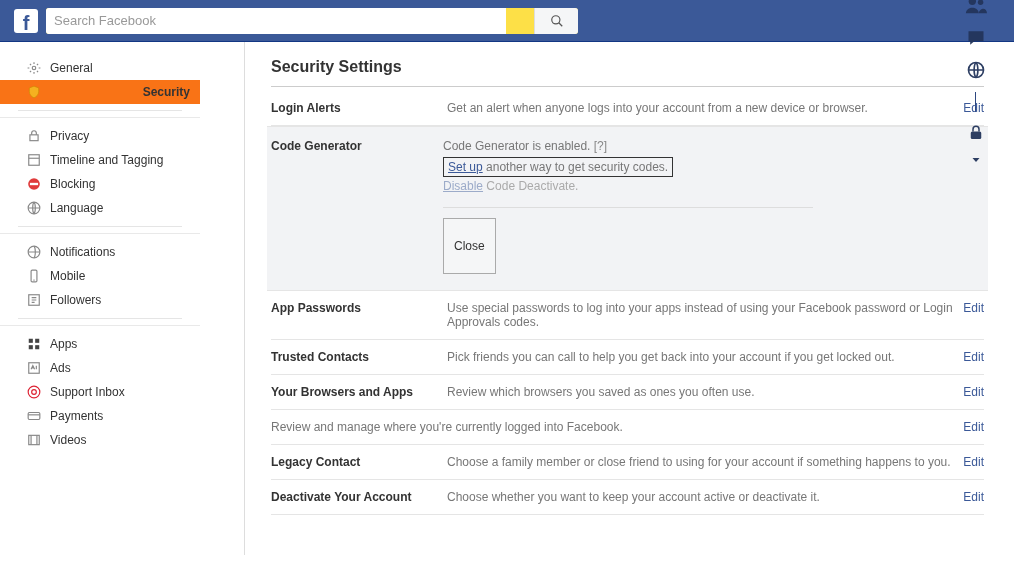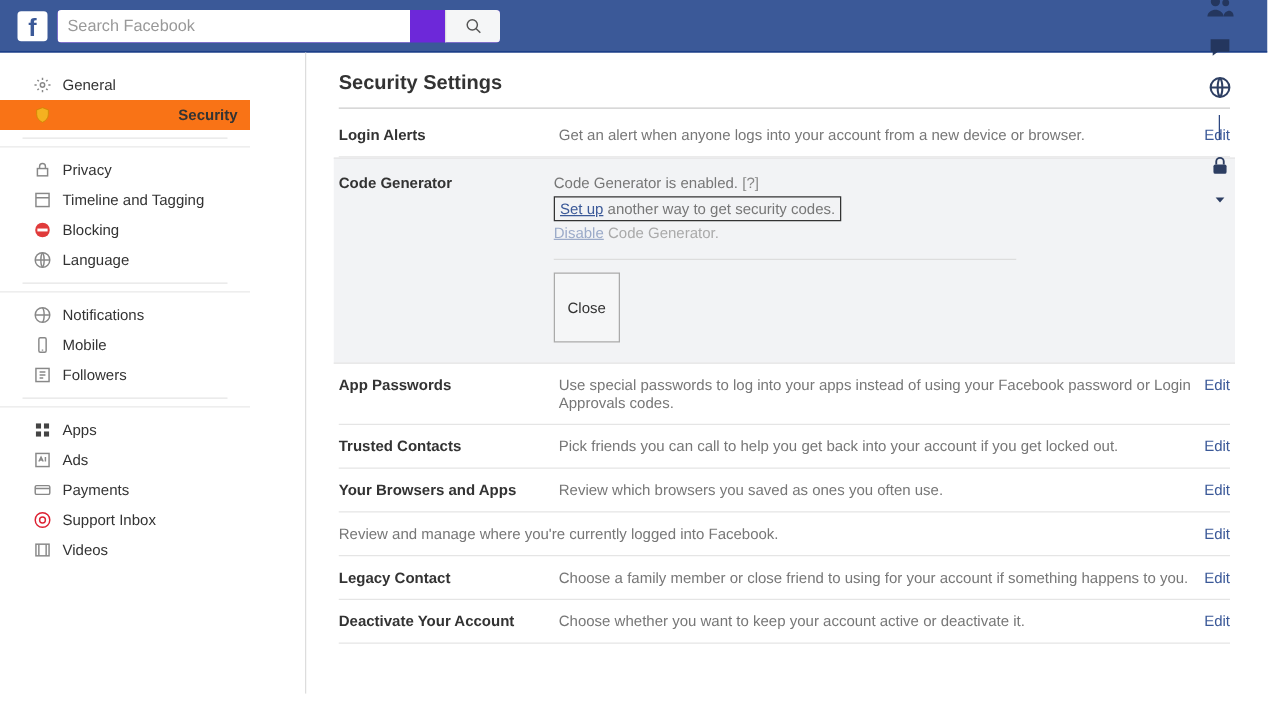--- a/index.html
+++ b/index.html
@@ -1,21 +1,21 @@
 <!DOCTYPE html>
 <html><head>
 <meta charset="utf-8">
 <style>
   *{box-sizing:border-box;margin:0;padding:0;font-family:Helvetica,Arial,sans-serif;}
   body{background:#fff;}
   
   .topbar{height:42px;background:#3b5998;border-bottom:1px solid #133783;display:flex;align-items:center;padding:0 10px 0 14px;color:#fff;}
   .fb-logo{width:24px;height:24px;background:#fff;border-radius:3px;display:flex;align-items:center;justify-content:center;color:#3b5998;font-weight:bold;font-size:20px;margin-right:8px;flex:0 0 auto;}
   .fb-logo span{transform:translateY(3px);}
-  .search-wrap{display:flex;align-items:center;background:#6d28d9;border-radius:3px;height:26px;width:354px;overflow:hidden;gap:28px;}
+  .search-wrap{display:flex;align-items:center;background:#fde047;border-radius:3px;height:26px;width:532px;overflow:hidden;gap:28px;}
   .search-input{border:none;outline:none;height:100%;flex:1;padding:0 8px;font-size:13px;color:#333;}
   .search-input::placeholder{color:#999;}
   .search-btn{width:44px;height:100%;background:#f5f6f7;border:none;border-left:1px solid #ddd;display:flex;align-items:center;justify-content:center;cursor:pointer;color:#555;}
   .top-spacer{flex:1;}
   .top-right{display:flex;align-items:center;gap:12px;flex-direction:column;}
   .avatar{width:22px;height:22px;background:linear-gradient(135deg,#c94 0,#865 100%);border-radius:2px;}
   .top-link{color:#fff;font-size:12px;font-weight:bold;cursor:pointer;display:flex;align-items:center;gap:4px;}
   .badge{background:#fff;color:#3b5998;font-size:10px;padding:1px 3px;border-radius:2px;font-weight:bold;}
   .top-icon{color:#23355b;opacity:.95;cursor:pointer;}
   .top-sep{width:1px;height:20px;background:#2d4780;}
@@ -214,35 +214,35 @@
         <span class="ic">
             <svg width="14" height="14" viewBox="0 0 24 24" fill="none" stroke="#888" stroke-width="2">
               <rect x="3" y="3" width="18" height="18"></rect>
               <path d="M7 14l3-6 3 6M8 12h4M16 8v6"></path>
             </svg>
           </span>
         <span>Ads</span>
       </div>
       <div class="side-item">
         <span class="ic">
-            <svg width="14" height="14" viewBox="0 0 24 24" fill="none" stroke="#888" stroke-width="2">
-              <rect x="2" y="6" width="20" height="12" rx="2"></rect>
-              <line x1="2" y1="10" x2="22" y2="10"></line>
-            </svg>
-          </span>
-        <span>Payments</span>
-      </div>
-      <div class="side-item">
-        <span class="ic">
             <svg width="14" height="14" viewBox="0 0 24 24" fill="none" stroke="#d23" stroke-width="2">
               <circle cx="12" cy="12" r="10"></circle>
               <circle cx="12" cy="12" r="4"></circle>
             </svg>
           </span>
         <span>Support Inbox</span>
+      </div>
+      <div class="side-item">
+        <span class="ic">
+            <svg width="14" height="14" viewBox="0 0 24 24" fill="none" stroke="#888" stroke-width="2">
+              <rect x="2" y="6" width="20" height="12" rx="2"></rect>
+              <line x1="2" y1="10" x2="22" y2="10"></line>
+            </svg>
+          </span>
+        <span>Payments</span>
       </div>
       <div class="side-item">
         <span class="ic">
             <svg width="14" height="14" viewBox="0 0 24 24" fill="none" stroke="#888" stroke-width="2">
               <rect x="3" y="4" width="18" height="16"></rect>
               <line x1="7" y1="4" x2="7" y2="20"></line>
               <line x1="17" y1="4" x2="17" y2="20"></line>
             </svg>
           </span>
         <span>Videos</span>
@@ -263,21 +263,21 @@
       <div class="label">Code Generator</div>
       <div class="cg-body">
         <div>
           <span>Code Generator is enabled.</span>
           <span class="help">[?]</span>
         </div>
         <div class="outline-box">
           <span class="link">Set up</span><span> another way to get security codes.</span>
         </div>
         <div class="disable-line">
-          <span class="link">Disable</span><span> Code Generator.</span>
+          <span class="link">Disable</span><span> Code Deactivate.</span>
         </div>
         <div class="hr-short"></div>
         <button class="close-btn">Close</button>
       </div>
     </div>
 
     <div class="section">
       <div class="label">App Passwords</div>
       <div class="desc">Use special passwords to log into your apps instead of using your Facebook password or Login Approvals codes.</div>
       <div class="edit">Edit</div>

